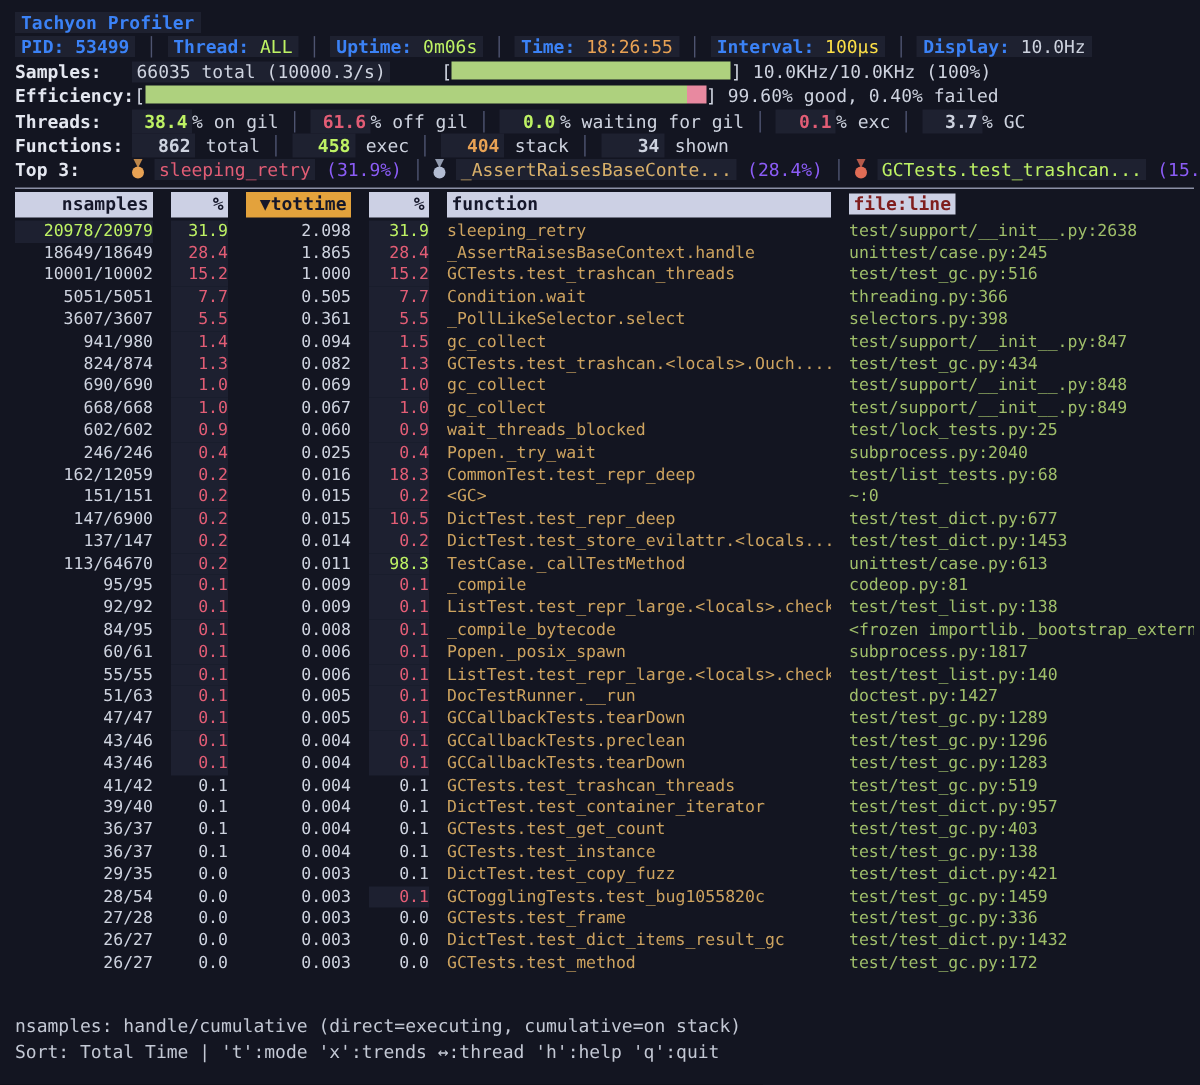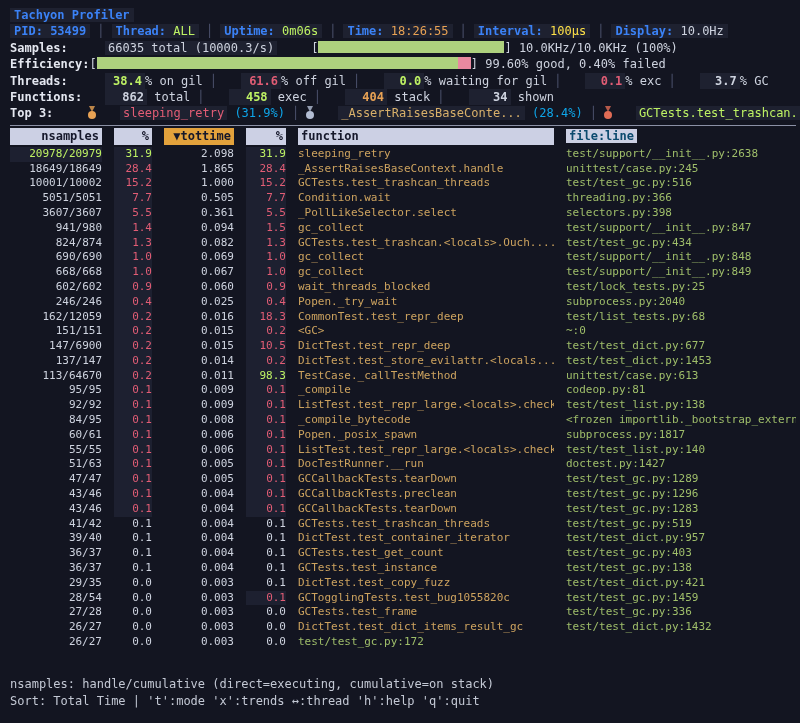--- a/index.html
+++ b/index.html
@@ -3,50 +3,50 @@
 <meta charset="utf-8">
 <style>
   html,body{margin:0;padding:0;background:#0e1018;}
   .screen{
     position:relative;width:800px;height:723px;background:#131521;
     font-family:"DejaVu Sans Mono",monospace;font-size:12px;color:#ced3df;
     box-sizing:border-box;padding:7px 0 0 10px;overflow:hidden;
   }
   .line{height:16.4px;line-height:16.4px;white-space:nowrap;}
   b{color:#3b82f6;font-weight:bold;}
-  .chip{background:#1e2130;padding:0 3px;margin-left:17px;}
+  .chip{background:#1e2130;padding:0 3px;}
   .chipbox{background:#1e2130;padding:0 4px;}
   .sep{color:#4e5470;margin:0 7px;}
   .linelabel{display:inline-block;width:78px;font-weight:bold;color:#e4e7f0;}
   .c-green{color:#bef264;} .c-red{color:#e25d75;} .c-orange{color:#e8a254;}
   .c-yellow{color:#d8b06a;} .c-def{color:#ced3df;} .c-lav{color:#fde047;}
   .num-val{display:inline-block;text-align:right;font-weight:bold;}
   .tval{min-width:34px;} .fval{min-width:36px;}
   
   .bar{display:inline-block;height:12px;vertical-align:-1px;background:#aed17e;}
   .bar-wrap{display:inline-block;height:12px;vertical-align:-1px;}
   .bar-good{display:inline-block;height:12px;background:#aed17e;}
   .bar-bad{display:inline-block;height:12px;background:#e889a0;}
   
   .medal{display:inline-block;width:9px;height:13px;position:relative;margin:0 6px 0 0;vertical-align:-2px;}
   .medal::before{content:"";position:absolute;top:0;left:1px;border-left:3px solid transparent;border-right:3px solid transparent;border-top:6px solid currentColor;opacity:.8;}
   .medal::after{content:"";position:absolute;bottom:0;left:0;width:8px;height:8px;border-radius:50%;background:currentColor;}
   .c-gold{color:#e8a254;} .c-silver{color:#b3bdd3;} .c-bronze{color:#e06c55;}
-  .top3seg .pct{color:#0ea5e9;}
+  .top3seg .pct{color:#8b5cf6;}
   .seg:first-of-type .sep{display:none;}
   
   .hr{border-bottom:1px solid #8b90a5;margin:3px 0 2px 0;width:786px;}
   
   .tgrid{display:grid;grid-template-columns:92px 38px 70px 40px 256px 1fr;column-gap:12px;width:786px;}
   .theader{height:17px;line-height:16px;margin-bottom:2px;}
   .hcell{background:#ccd0e4;color:#15172a;font-weight:bold;padding:0 3px;box-sizing:border-box;}
   .hcell.num{text-align:right;}
   .hcell.sort{background:#e3a23c;}
   .hcell.file-h{background:none;padding:0;}
-  .hbg{background:#ccd0e4;color:#0c4a6e;padding:0 3px;font-weight:bold;}
+  .hbg{background:#ccd0e4;color:#7f1d1d;padding:0 3px;font-weight:bold;}
   .trow{height:14.8px;line-height:14.8px;font-size:11px;white-space:nowrap;}
   .cell{overflow:hidden;}
   .cell.num{text-align:right;}
   .cell.fn{color:#cda35f;}
   .cell.fl{color:#9fbe6a;}
   .trow .c-red,.trow .c-green{background:#1d2030;}
   
   .footer{margin-top:26px;color:#c3c8d4;}
   .footer .line{height:17px;line-height:17px;}
 </style>
@@ -391,20 +391,21 @@
         <span class="cell num">0.0</span>
         <span class="cell fn">DictTest.test_dict_items_result_gc</span>
         <span class="cell fl">test/test_dict.py:1432</span>
       </div>
 
       <div class="tgrid trow">
         <span class="cell num">26/27</span>
         <span class="cell num">0.0</span>
         <span class="cell num">0.003</span>
         <span class="cell num">0.0</span>
+        <span class="cell fn">GCTests.test_method</span>
         <span class="cell fl">test/test_gc.py:172</span>
       </div>
     </div>
 
   <div class="footer">
     <div class="line">nsamples: handle/cumulative (direct=executing, cumulative=on stack)</div>
     <div class="line">Sort: Total Time | 't':mode 'x':trends ↔:thread 'h':help 'q':quit</div>
   </div>
 
 </div>

